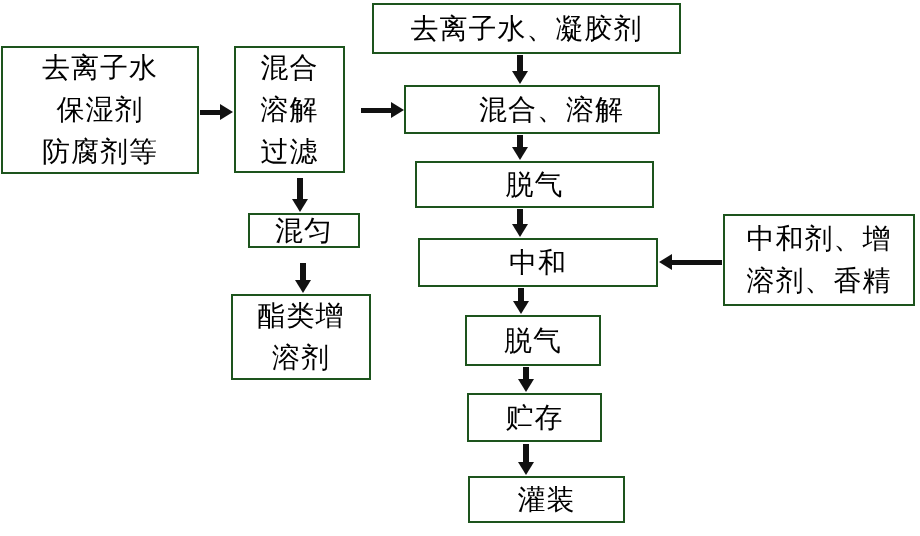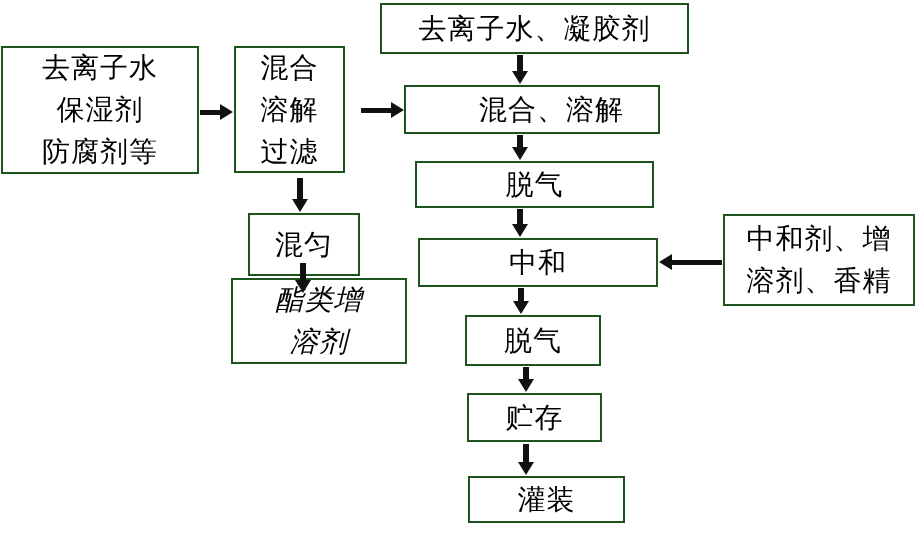--- a/index.html
+++ b/index.html
@@ -28,30 +28,30 @@
   }
   .node .label {
     font-size: 28px;
     line-height: 42px;
     white-space: pre-line;
     letter-spacing: 1px;
   }
   
   .n-ingredients-left   { left: 1px;   top: 46px;  width: 198px; height: 128px; font-family: Liberation Serif, serif; }
   .n-mix-dissolve-filter{ left: 234px; top: 46px;  width: 111px; height: 127px; }
-  .n-water-gelling      { left: 380px; top: 3px;   width: 309px; height: 51px;  }
+  .n-water-gelling      { left: 372px; top: 3px;   width: 309px; height: 51px;  }
   .n-mix-dissolve       { left: 404px; top: 85px;  width: 256px; height: 49px; padding-left: 39px;  }
   .n-degas-1            { left: 415px; top: 161px; width: 239px; height: 47px;  }
   .n-neutralize         { left: 418px; top: 238px; width: 240px; height: 49px;  }
   .n-neutralizer-inputs { left: 723px; top: 214px; width: 192px; height: 92px;  }
   .n-degas-2            { left: 465px; top: 315px; width: 136px; height: 51px;  }
   .n-storage            { left: 467px; top: 393px; width: 135px; height: 49px;  }
   .n-filling            { left: 468px; top: 476px; width: 157px; height: 47px;  }
-  .n-mix-well           { left: 248px; top: 213px; width: 112px; height: 63px;  }
-  .n-ester-solubilizer  { left: 231px; top: 278px; width: 176px; height: 86px; font-style: italic;  }
+  .n-mix-well           { left: 248px; top: 213px; width: 112px; height: 35px;  }
+  .n-ester-solubilizer  { left: 231px; top: 294px; width: 140px; height: 86px;  }
 
   
   .arrow-v {
     position: absolute;
     width: 16px;
     display: flex;
     flex-direction: column;
     align-items: center;
   }
   .arrow-v .shaft { width: 6px; background: #111111; flex: 1; }

